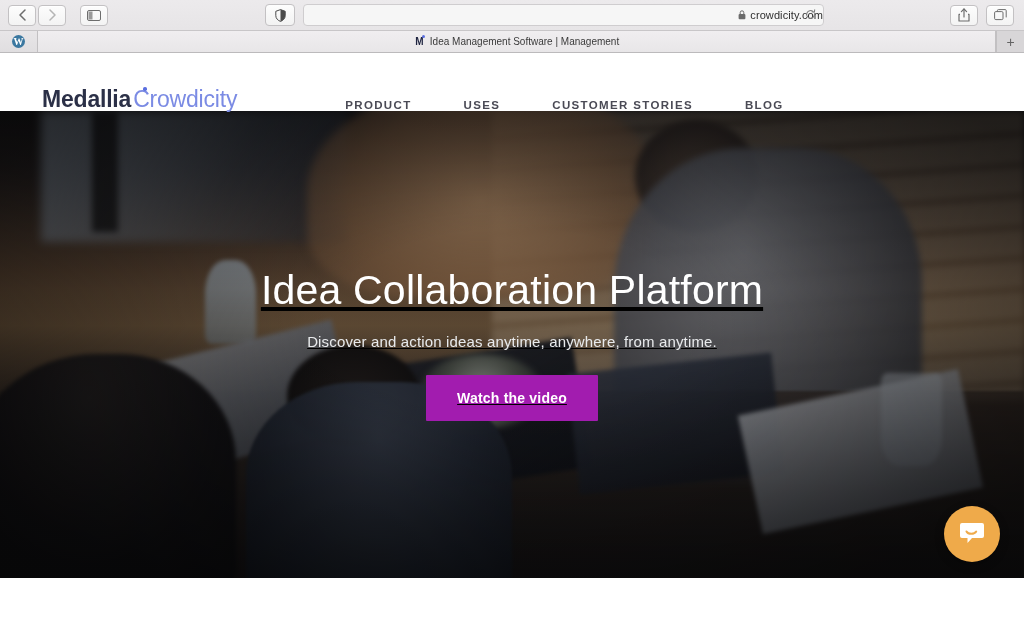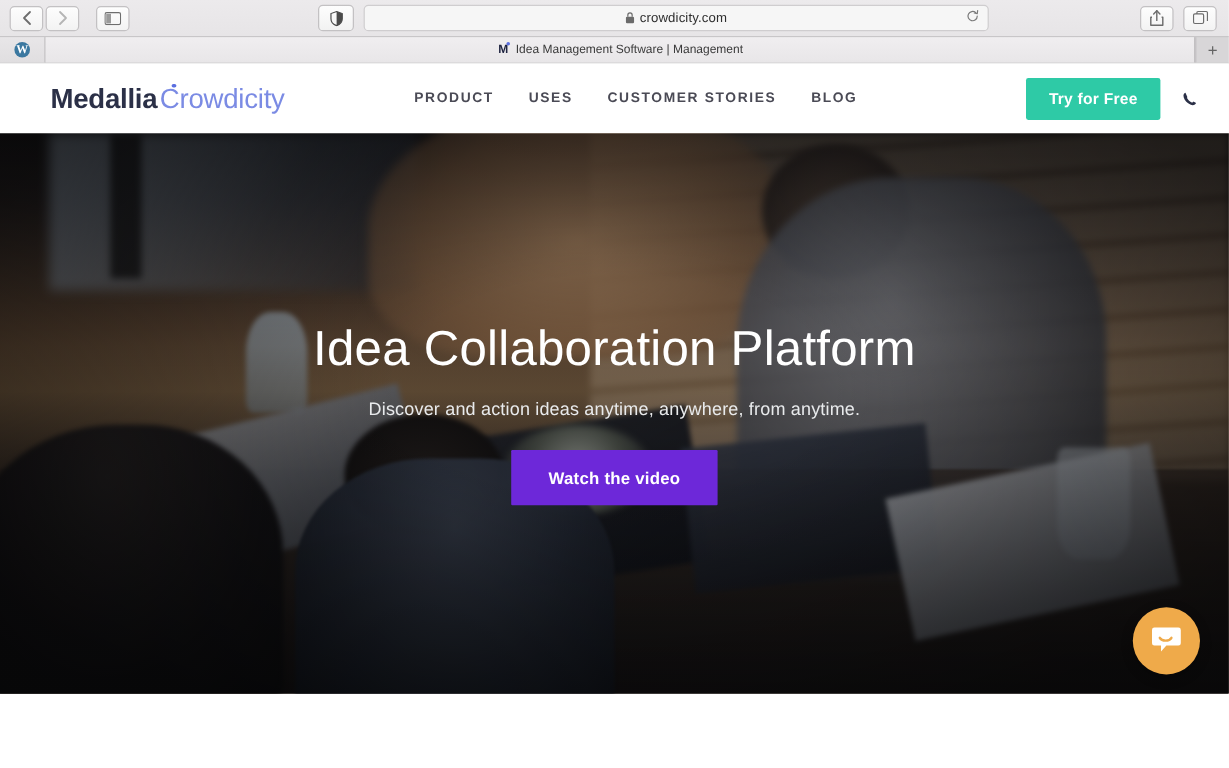--- a/index.html
+++ b/index.html
@@ -73,21 +73,21 @@
   }
 
   .url-bar {
     flex: 1;
     height: 22px;
     border-radius: 4px;
     background: #f6f6f6;
     border: 1px solid #cfcdcf;
     display: flex;
     align-items: center;
-    justify-content: center;
+    justify-content: flex-end;
     position: relative;
   }
 
   .url-text {
     font-size: 11px;
     color: #2f2f2f;
     display: flex;
     align-items: center;
     gap: 4px;
     letter-spacing: .1px;
@@ -179,21 +179,21 @@
     border-left: 1px solid #c2c0c2;
   }
 
   
   .site { width: 1024px; height: 588px; background: #fff; position: relative; }
 
   .site-header {
     height: 58px;
     background: #fff;
     display: flex;
-    align-items: center;
+    align-items: flex-end;
     padding: 0 26px 0 42px;
     position: relative;
     z-index: 5;
   }
 
   .logo {
     font-size: 23px;
     line-height: 1;
     letter-spacing: -.2px;
     white-space: nowrap;
@@ -206,21 +206,21 @@
     width: 3.5px; height: 3.5px;
     border-radius: 50%;
     background: #5b6fe0;
     left: 101px;
     top: -1px;
   }
 
   .main-nav {
     display: flex;
     align-items: center;
-    gap: 29px;
+    gap: 52px;
     margin-left: 108px;
   }
 
   .nav-link {
     font-size: 11.5px;
     font-weight: 600;
     letter-spacing: 1.35px;
     color: #4a4a55;
     text-transform: uppercase;
     white-space: nowrap;
@@ -249,20 +249,21 @@
   }
 
   .phone-icon { color: #2b3047; display: flex; align-items: center; }
 
   
   .hero {
     position: relative;
     height: 467px;
     overflow: hidden;
     background: #2a2320;
+    text-decoration: underline;
   }
 
   
   .hero-photo { position: absolute; inset: 0; }
 
   .ph-wood {
     position: absolute; inset: 0;
     background:
       linear-gradient(180deg, #1b1714 0%, #2e2520 12%, #6d5036 34%, #8a6a45 46%, #4a3a2c 62%, #241d19 100%);
   }
@@ -406,21 +407,21 @@
   }
 
   .hero-cta {
     margin-top: 25px;
     display: flex;
     align-items: center;
     gap: 12px;
   }
 
   .btn-primary {
-    background: #6d28d9;
+    background: #a21caf;
     color: #fff;
     font-size: 14px;
     font-weight: 700;
     letter-spacing: .2px;
     padding: 15px 31px;
     border: none;
     border-radius: 1px;
     cursor: pointer;
     white-space: nowrap;
     font-family: "Liberation Sans", sans-serif;
@@ -553,28 +554,20 @@
       <span class="logo-dot"></span>
     </div>
 
     <nav class="main-nav">
       <a class="nav-link" href="#">PRODUCT</a>
       <a class="nav-link" href="#">USES</a>
       <a class="nav-link" href="#">CUSTOMER STORIES</a>
       <a class="nav-link" href="#">BLOG</a>
     </nav>
 
-    <div class="header-right">
-      <button class="try-free-btn">Try for Free</button>
-      <span class="phone-icon">
-        <svg width="13" height="13" viewBox="0 0 14 14">
-          <path d="M3.1 1.3 C2.2 1.6 1.4 2.5 1.3 3.6 C1.1 6 3 8.9 5.2 10.7 C7.1 12.2 9.6 13 11.2 12.2 C11.9 11.9 12.4 11.2 12.6 10.6 L10.3 9.2 C9.9 9.7 9.3 10.3 8.8 10.2 C7.8 10 6 8.5 5.1 7.1 C4.6 6.3 4.4 5.6 4.8 5.2 L3.1 1.3 Z" fill="#2b3047"></path>
-        </svg>
-      </span>
-    </div>
   </header>
 
   <section class="hero">
 
     <div class="hero-photo">
       <div class="ph-wood"></div>
       <div class="ph-wall-right"></div>
       <div class="ph-window"></div>
       <div class="ph-window-frame"></div>
       <div class="ph-person-beige"></div>

